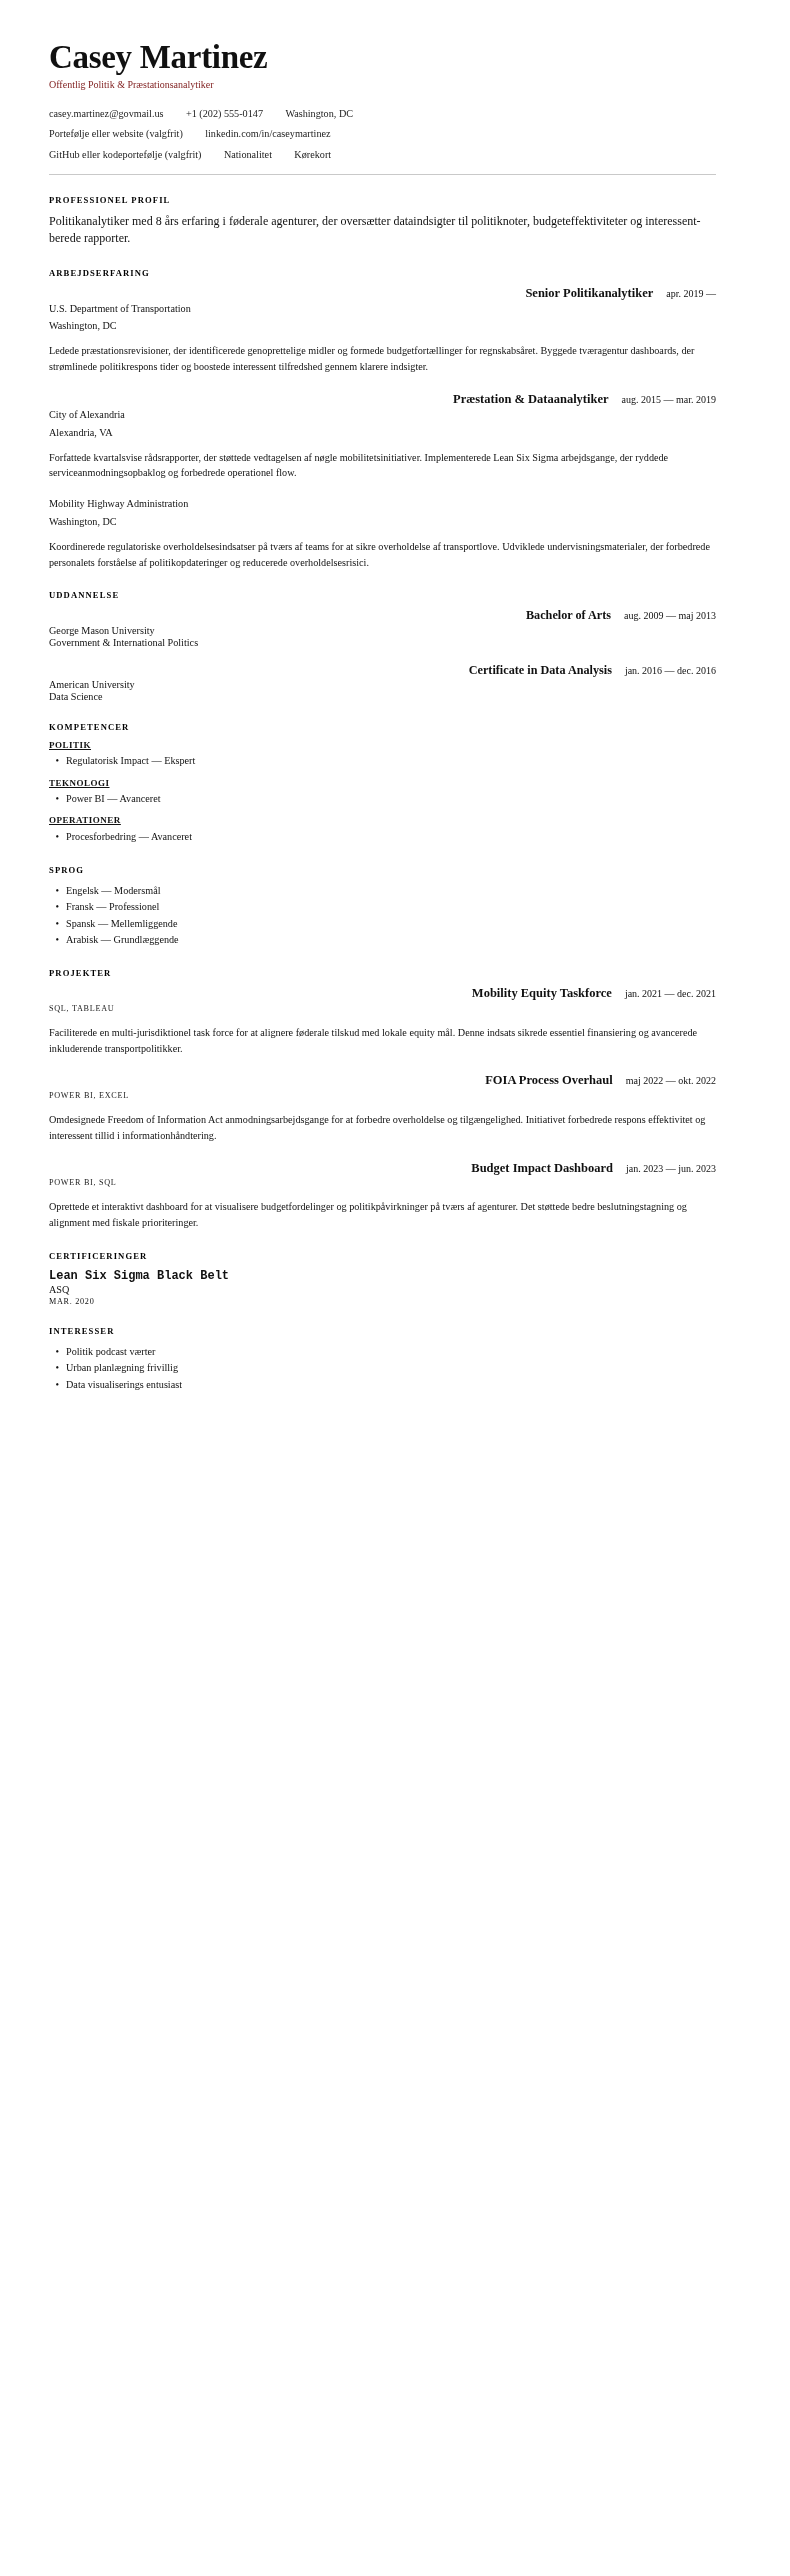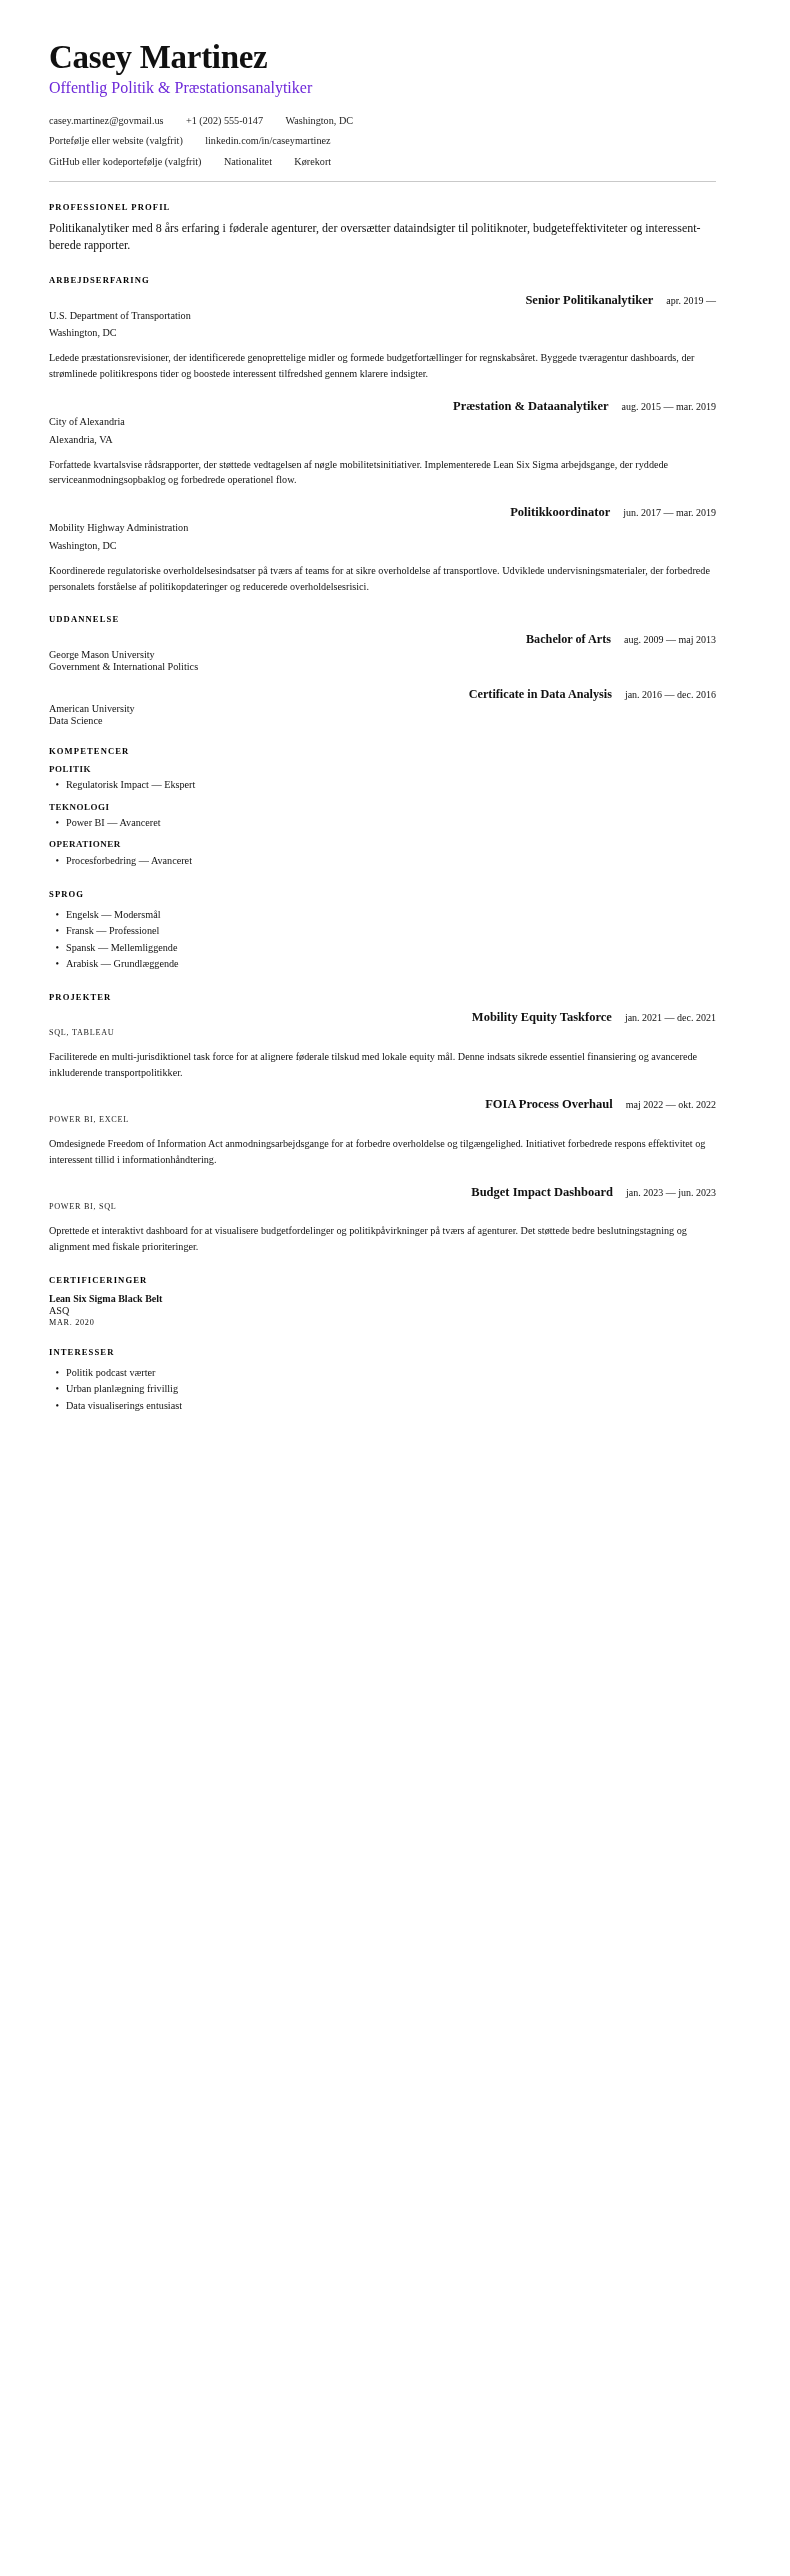--- a/index.html
+++ b/index.html
@@ -22,24 +22,24 @@
 
   
   .name {
     font-size: 33px;
     font-weight: bold;
     letter-spacing: -0.3px;
     line-height: 1.05;
     margin: 0 0 4px 0;
   }
   .headline {
-    font-size: 16px;
+    font-size: 10px;
     font-weight: normal;
     margin: 0 0 18.5px 0;
-    color: #6d28d9;
+    color: #7f1d1d;
   }
   .contact-row {
     font-size: 10.2px;
     color: #1c1c1c;
     margin-bottom: 9.2px;
     display: flex;
     flex-wrap: wrap;
     align-items: flex-start;
   }
   .contact-row .item {
@@ -120,20 +120,21 @@
   }
 
   
   .skill-group { margin-bottom: 8px; }
   .skill-group-title {
     font-size: 9px;
     font-weight: bold;
     letter-spacing: 0.5px;
     text-transform: uppercase;
     margin: 0 0 3.3px 0;
+    text-decoration: underline;
   }
   ul.bullets {
     margin: 0;
     padding-left: 17px;
     list-style: none;
   }
   ul.bullets li {
     font-size: 10.2px;
     line-height: 1.6;
     position: relative;
@@ -156,21 +157,21 @@
   }
   .proj-desc {
     font-size: 10.2px;
     line-height: 1.55;
     margin: 12px 0 0 0;
     max-width: 672px;
   }
 
   
   .cert-entry { margin-bottom: 10.5px; }
-  .cert-name { font-size: 10px; font-weight: bold; margin: 0; }
+  .cert-name { font-size: 12px; font-weight: bold; margin: 0; font-family: Liberation Mono, monospace; }
   .cert-org { font-size: 10.2px; margin: 1.3px 0 0 0; }
   .cert-date {
     font-size: 8.2px;
     letter-spacing: 0.7px;
     text-transform: uppercase;
     margin: 2px 0 0 0;
   }
 </style>
 </head>
 <body>
@@ -223,24 +224,20 @@
       <div class="entry-head">
         <h3 class="entry-title">Præstation &amp; Dataanalytiker</h3>
         <span class="entry-dates">aug. 2015 — mar. 2019</span>
       </div>
       <p class="entry-org">City of Alexandria</p>
       <p class="entry-loc">Alexandria, VA</p>
       <p class="entry-desc">Forfattede kvartalsvise rådsrapporter, der støttede vedtagelsen af nøgle mobilitetsinitiativer. Implementerede Lean Six Sigma arbejdsgange, der ryddede serviceanmodningsopbaklog og forbedrede operationel flow.</p>
     </div>
 
     <div class="entry">
-      <div class="entry-head">
-        <h3 class="entry-title">Politikkoordinator</h3>
-        <span class="entry-dates">jun. 2017 — mar. 2019</span>
-      </div>
       <p class="entry-org">Mobility Highway Administration</p>
       <p class="entry-loc">Washington, DC</p>
       <p class="entry-desc">Koordinerede regulatoriske overholdelsesindsatser på tværs af teams for at sikre overholdelse af transportlove. Udviklede undervisningsmaterialer, der forbedrede personalets forståelse af politikopdateringer og reducerede overholdelsesrisici.</p>
     </div>
   </section>
 
   <section class="section">
     <h2 class="section-title">UDDANNELSE</h2>
 
 

